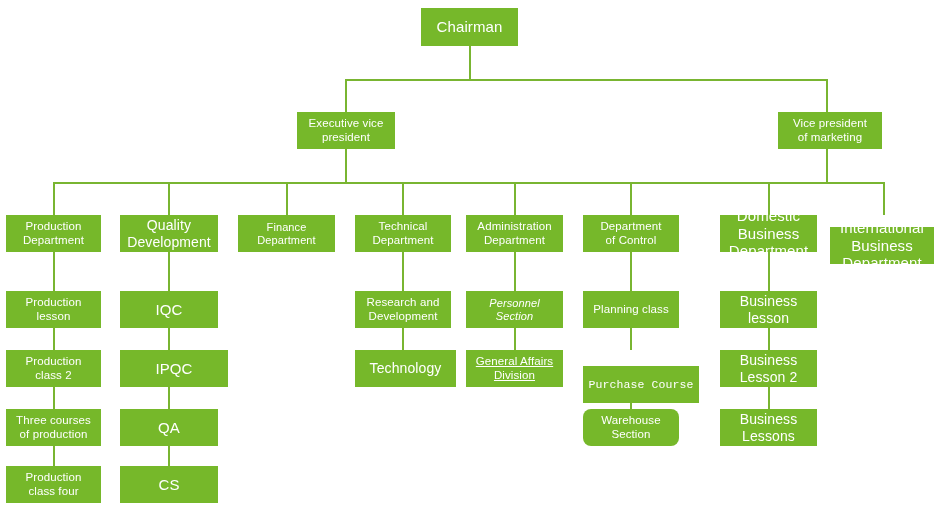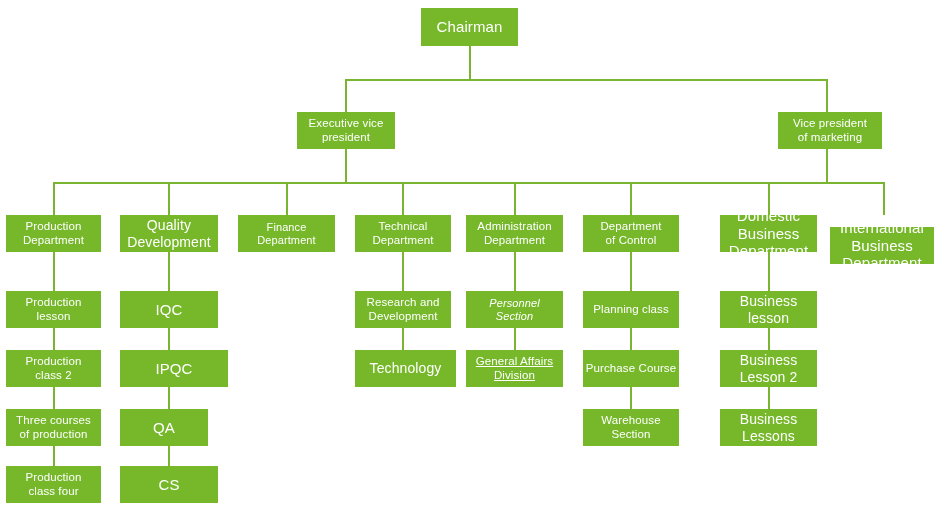--- a/index.html
+++ b/index.html
@@ -119,35 +119,35 @@
 lesson</div>
   <div class="node fs-d" style="left:6px;top:350px;width:95px;">Production
 class 2</div>
   <div class="node fs-d" style="left:6px;top:409px;width:95px;">Three courses
 of production</div>
   <div class="node fs-d" style="left:6px;top:466px;width:95px;">Production
 class four</div>
 
   <div class="node fs-a" style="left:120px;top:291px;width:98px;">IQC</div>
   <div class="node fs-a" style="left:120px;top:350px;width:108px;">IPQC</div>
-  <div class="node fs-a" style="left:120px;top:409px;width:88px;">QA</div>
+  <div class="node fs-a" style="left:120px;top:409px;width:98px;">QA</div>
   <div class="node fs-a" style="left:120px;top:466px;width:98px;">CS</div>
 
   <div class="node fs-d" style="left:355px;top:291px;width:96px;">Research and
 Development</div>
   <div class="node fs-b" style="left:355px;top:350px;width:101px;">Technology</div>
 
   <div class="node fs-c" style="left:466px;top:291px;width:97px;font-style:italic;">Personnel
 Section</div>
   <div class="node fs-d" style="left:466px;top:350px;width:97px;text-decoration:underline;">General Affairs
 Division</div>
 
   <div class="node fs-d" style="left:583px;top:291px;width:96px;">Planning class</div>
-  <div class="node fs-d" style="left:583px;top:350px;width:96px;">Purchase Course</div>
-  <div class="node fs-d" style="left:583px;top:409px;width:96px;">Warehouse
+  <div class="node fs-d" style="left:583px;top:366px;width:116px;font-family:Liberation Mono, monospace;">Purchase Course</div>
+  <div class="node fs-d" style="left:583px;top:409px;width:96px;border-radius:8px;">Warehouse
 Section</div>
 
   <div class="node fs-b" style="left:720px;top:291px;width:97px;">Business
 lesson</div>
   <div class="node fs-b" style="left:720px;top:350px;width:97px;">Business
 Lesson 2</div>
   <div class="node fs-b" style="left:720px;top:409px;width:97px;">Business
 Lessons</div>
 
 </div>

